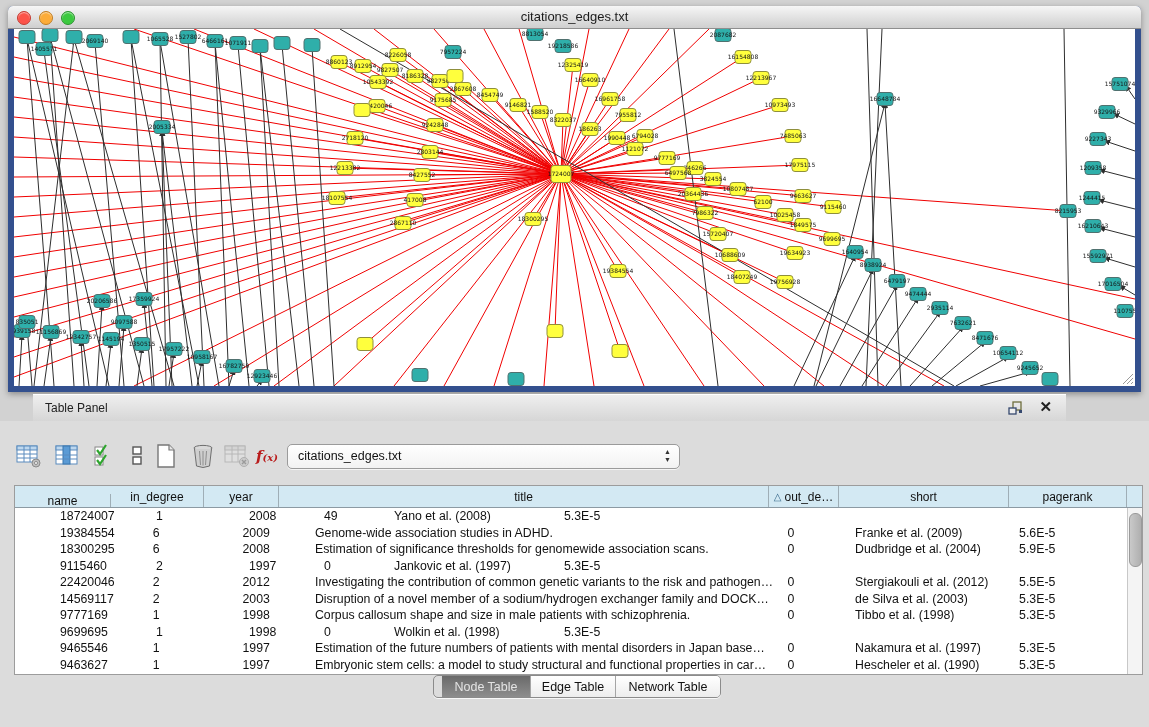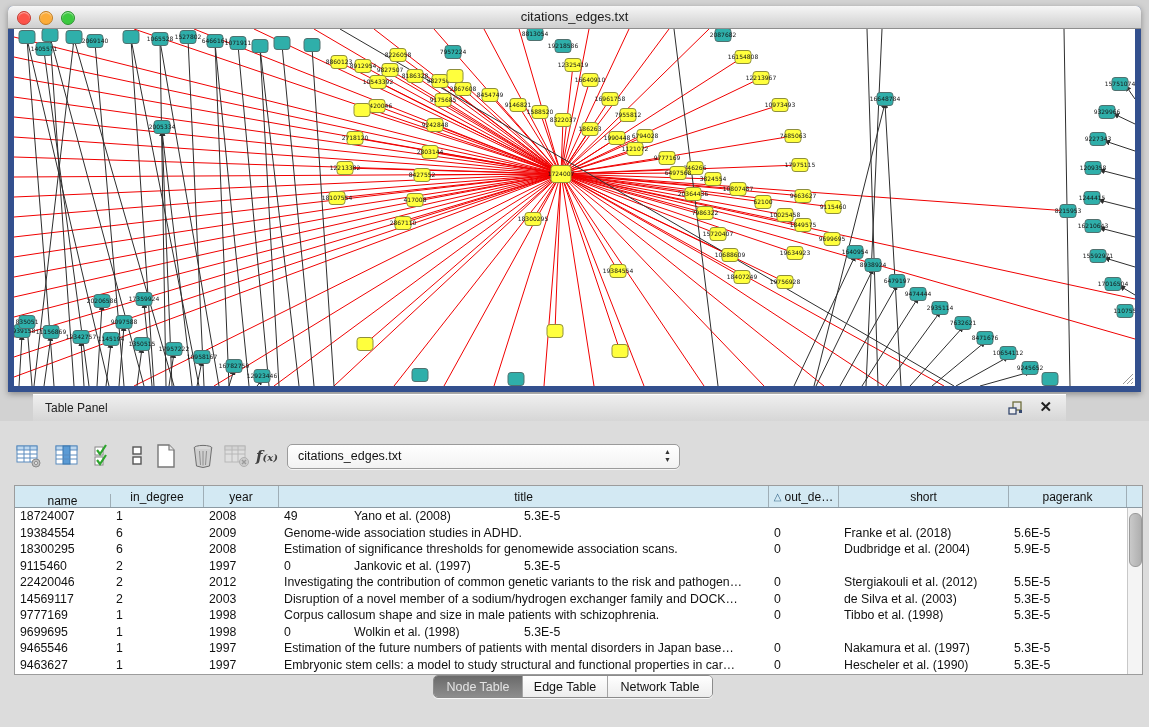--- a/index.html
+++ b/index.html
@@ -28,33 +28,33 @@
   
   .panel-header{position:absolute;left:0;top:394px;width:1033px;height:26px;
                 background:linear-gradient(#EFEFEF,#D6D6D6);border-top:1px solid #FFFFFF;border-bottom:1px solid #9E9E9E;margin-left:33px;}
   .panel-header .ph-title{position:absolute;left:12px;top:6px;font-size:12px;color:#222;}
   .ph-float{position:absolute;right:42px;top:6px;width:16px;height:14px;cursor:default;}
   .ph-close{position:absolute;right:14px;top:3px;font-size:15px;font-weight:bold;color:#222;cursor:default;}
   .panel-body{position:absolute;left:0;top:421px;width:1149px;height:306px;background:#DCDCDC;}
 
   .toolbar{position:absolute;left:0;top:20px;height:36px;width:1149px;}
   .tb-icon{position:absolute;top:0;width:30px;height:30px;display:flex;align-items:center;justify-content:center;}
-  .fx{font-family:"DejaVu Serif",serif;font-style:italic;font-weight:bold;font-size:15px;color:#404040;}
+  .fx{font-family:"DejaVu Serif",serif;font-style:italic;font-weight:bold;font-size:15px;color:#b91c1c;}
   .fx small{font-size:10px;}
   .dropdown{position:absolute;left:287px;top:3px;width:391px;height:23px;background:linear-gradient(#FFFFFF,#F2F2F2);
             border:1px solid #9B9B9B;border-radius:5px;box-shadow:0 1px 0 rgba(255,255,255,.7);}
   .dropdown .dd-val{position:absolute;left:10px;top:4px;font-size:12.5px;color:#111;}
   .dd-arrows{position:absolute;right:8px;top:3px;font-size:7px;line-height:8px;color:#333;text-align:center;}
 
   .tbl{position:absolute;left:14px;top:64px;width:1127px;height:188px;background:#FFFFFF;border:1px solid #9C9C9C;}
   .tbl-head{display:flex;height:21px;background:#D3E9F3;border-bottom:1px solid #8C9AA3;}
   .th{box-sizing:border-box;border-right:1px solid #9FAEB6;font-size:12px;color:#111;
       display:flex;align-items:center;justify-content:center;overflow:hidden;white-space:nowrap;}
   .th .sort{color:#3A6B8C;margin-right:3px;font-size:10px;}
-  .tbl-body{position:absolute;left:0;top:22px;right:14px;bottom:0;overflow:hidden;}
+  .tbl-body{position:absolute;left:0;top:22px;right:14px;bottom:0;overflow:hidden;padding-left:40px;}
   .tr{display:flex;height:16.5px;line-height:16.5px;}
   .td{box-sizing:border-box;padding-left:5px;font-size:12.3px;color:#111;overflow:hidden;
       white-space:nowrap;text-overflow:ellipsis;}
   .vscroll{position:absolute;right:0;top:22px;bottom:0;width:14px;background:#F4F4F4;border-left:1px solid #C8C8C8;}
   .vthumb{position:absolute;left:1px;top:5px;width:11px;height:52px;border-radius:6px;
           background:linear-gradient(90deg,#C9C9C9,#AFAFAF);border:1px solid #9A9A9A;}
 
   .segmented{position:absolute;left:433px;top:254px;height:21px;display:flex;border:1px solid #8B8B8B;
              border-radius:5px;overflow:hidden;box-shadow:0 1px 0 rgba(255,255,255,.8);}
   .seg{font-size:12.5px;display:flex;align-items:center;justify-content:center;color:#111;
@@ -817,21 +817,21 @@
             <div class="td" style="width: 70px;">49</div>
             <div class="td" style="width: 170px;">Yano et al. (2008)</div>
             <div class="td" style="width: 118px;">5.3E-5</div>
           </div>
           <div class="tr">
             <div class="td" style="width: 96px;">19384554</div>
             <div class="td" style="width: 93px;">6</div>
             <div class="td" style="width: 75px;">2009</div>
             <div class="td" style="width: 490px;">Genome-wide association studies in ADHD.</div>
             <div class="td" style="width: 70px;">0</div>
-            <div class="td" style="width: 170px;">Franke et al. (2018)</div>
+            <div class="td" style="width: 170px;">Franke et al. (2009)</div>
             <div class="td" style="width: 118px;">5.6E-5</div>
           </div>
           <div class="tr">
             <div class="td" style="width: 96px;">18300295</div>
             <div class="td" style="width: 93px;">6</div>
             <div class="td" style="width: 75px;">2008</div>
             <div class="td" style="width: 490px;">Estimation of significance thresholds for genomewide association scans.</div>
             <div class="td" style="width: 70px;">0</div>
             <div class="td" style="width: 170px;">Dudbridge et al. (2004)</div>
             <div class="td" style="width: 118px;">5.9E-5</div>
@@ -897,19 +897,19 @@
             <div class="td" style="width: 170px;">Hescheler et al. (1990)</div>
             <div class="td" style="width: 118px;">5.3E-5</div>
           </div>
         </div>
       <div class="vscroll">
         <div class="vthumb"></div>
       </div>
     </div>
 
     <div class="segmented" id="segmented">
-        <div class="seg active" style="width: 88px;">Node Table</div>
+        <div class="seg active" style="width: 88px; margin-left: 8px;">Node Table</div>
         <div class="seg" style="width: 84px;">Edge Table</div>
         <div class="seg" style="width: 104px;">Network Table</div>
       </div>
 
   </div>
 </div>
 
 </body></html>

